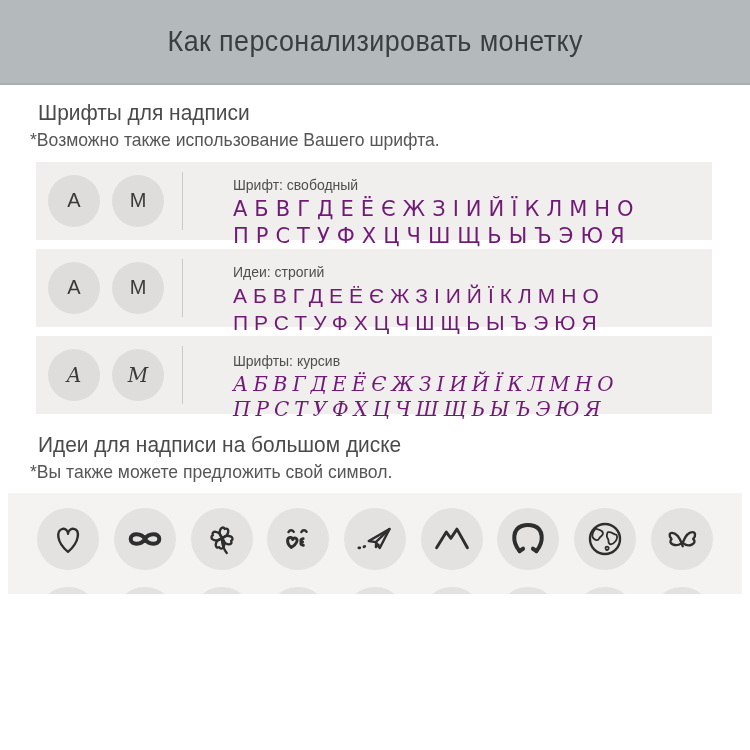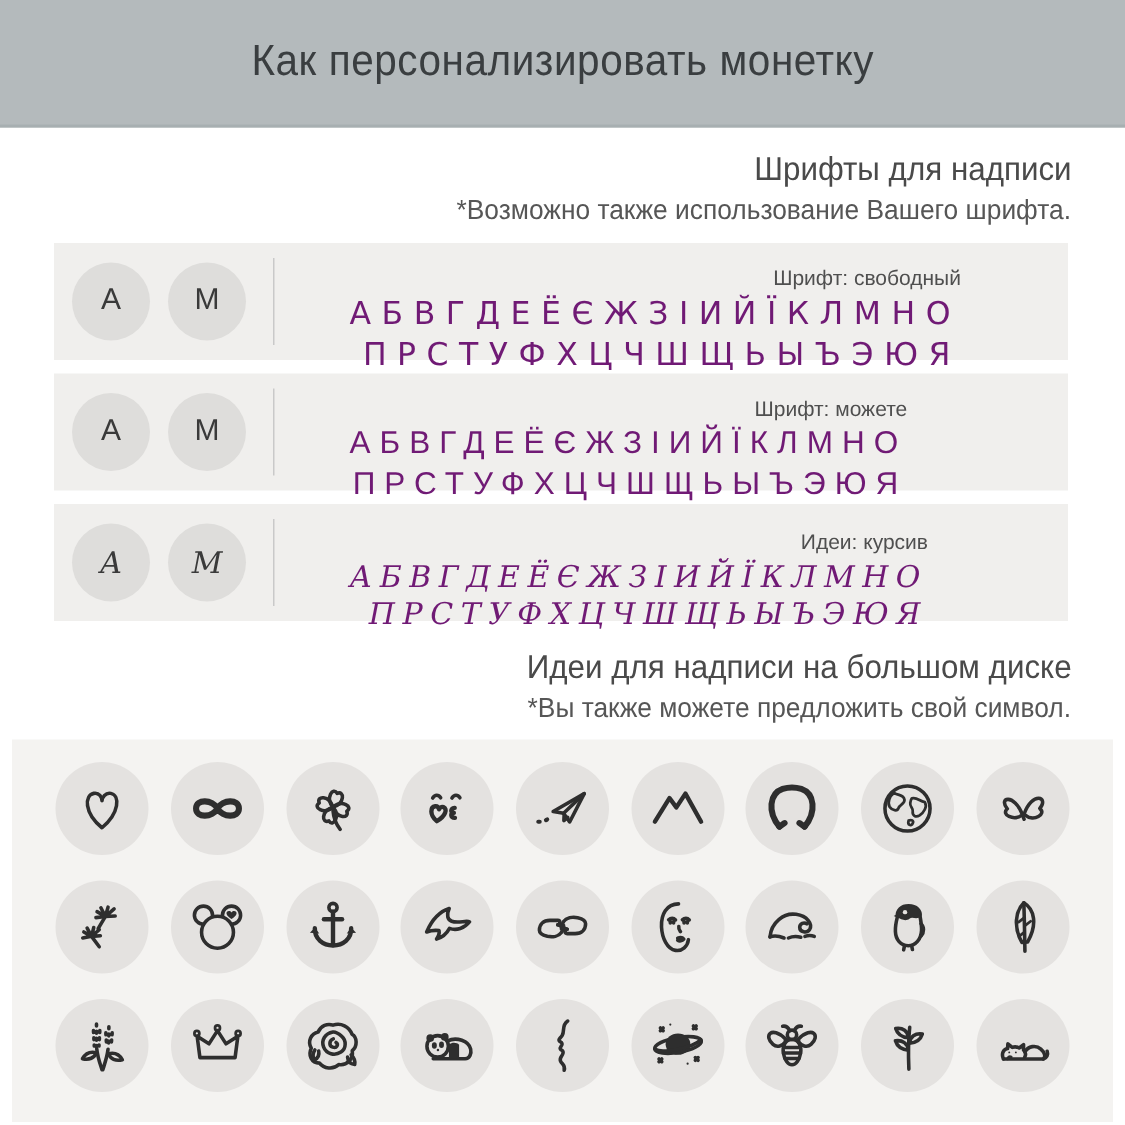--- a/index.html
+++ b/index.html
@@ -1,17 +1,17 @@
 <!DOCTYPE html>
 <html><head>
 <meta charset="utf-8">
 <style>
   html,body{margin:0;padding:0;background:#fff;}
-  .page{width:750px;height:748px;overflow:hidden;position:relative;background:#fff;
-        font-family:"Liberation Sans",sans-serif;text-align:right;}
+  .page{width:750px;height:594px;overflow:hidden;position:relative;background:#fff;
+        font-family:"Liberation Sans",sans-serif;}
   
   .banner{height:83px;background:#b4babc;border-bottom:2px solid #a7afb1;
           display:flex;align-items:center;justify-content:center;}
   .banner h1{margin:0;font-size:29px;font-weight:400;color:#3a3e40;letter-spacing:.4px;
              transform:scaleX(.93);}
   
   .section{padding-top:15px;}
   h2{margin:0 0 2px 38px;font-size:22px;font-weight:400;color:#4a4a4a;line-height:1.2;
      transform:scaleX(.95);transform-origin:0 50%;}
   .note{margin:0 0 10px 30px;font-size:18.5px;color:#565656;line-height:1.25;
@@ -78,36 +78,36 @@
 
     <div class="font-row strict">
       <div class="sample-circle">
         <span>А</span>
       </div>
       <div class="sample-circle">
         <span>М</span>
       </div>
       <div class="vdivider"></div>
       <div class="alpha-block">
-        <div class="font-label">Шрифт: можете</div>
+        <div class="font-label">Идеи: строгий</div>
         <div class="alphabet">АБВГДЕЁЄЖЗІИЙЇКЛМНО</div>
         <div class="alphabet">ПРСТУФХЦЧШЩЬЫЪЭЮЯ</div>
       </div>
     </div>
 
     <div class="font-row cursive">
       <div class="sample-circle">
         <span>А</span>
       </div>
       <div class="sample-circle">
         <span>М</span>
       </div>
       <div class="vdivider"></div>
       <div class="alpha-block">
-        <div class="font-label">Идеи: курсив</div>
+        <div class="font-label">Шрифты: курсив</div>
         <div class="alphabet">АБВГДЕЁЄЖЗІИЙЇКЛМНО</div>
         <div class="alphabet">ПРСТУФХЦЧШЩЬЫЪЭЮЯ</div>
       </div>
     </div>
   </section>
 
   <section class="ideas">
     <h2>Идеи для надписи на большом диске</h2>
     <p class="note">*Вы также можете предложить свой символ.</p>
     <div class="icon-band">

